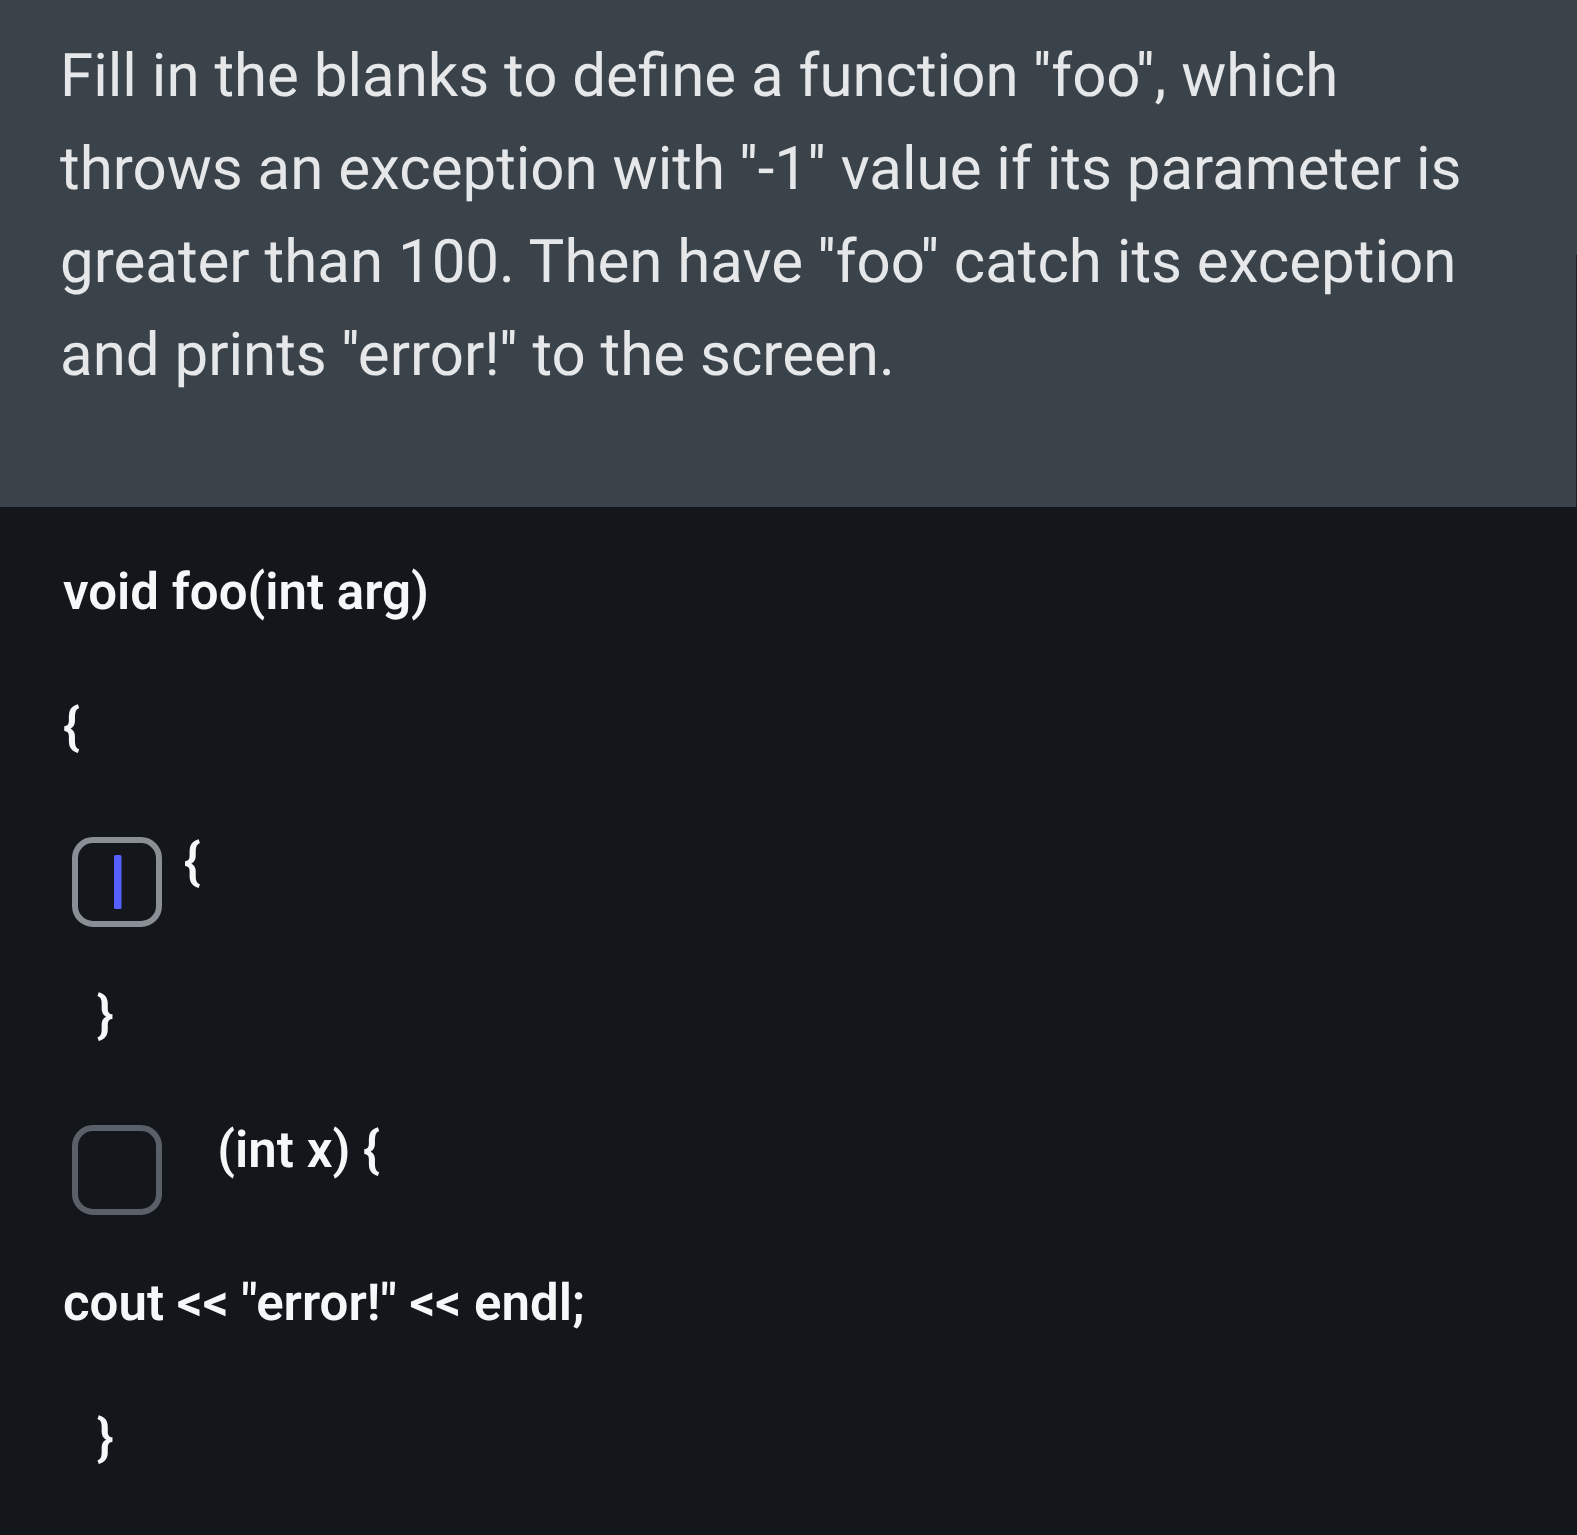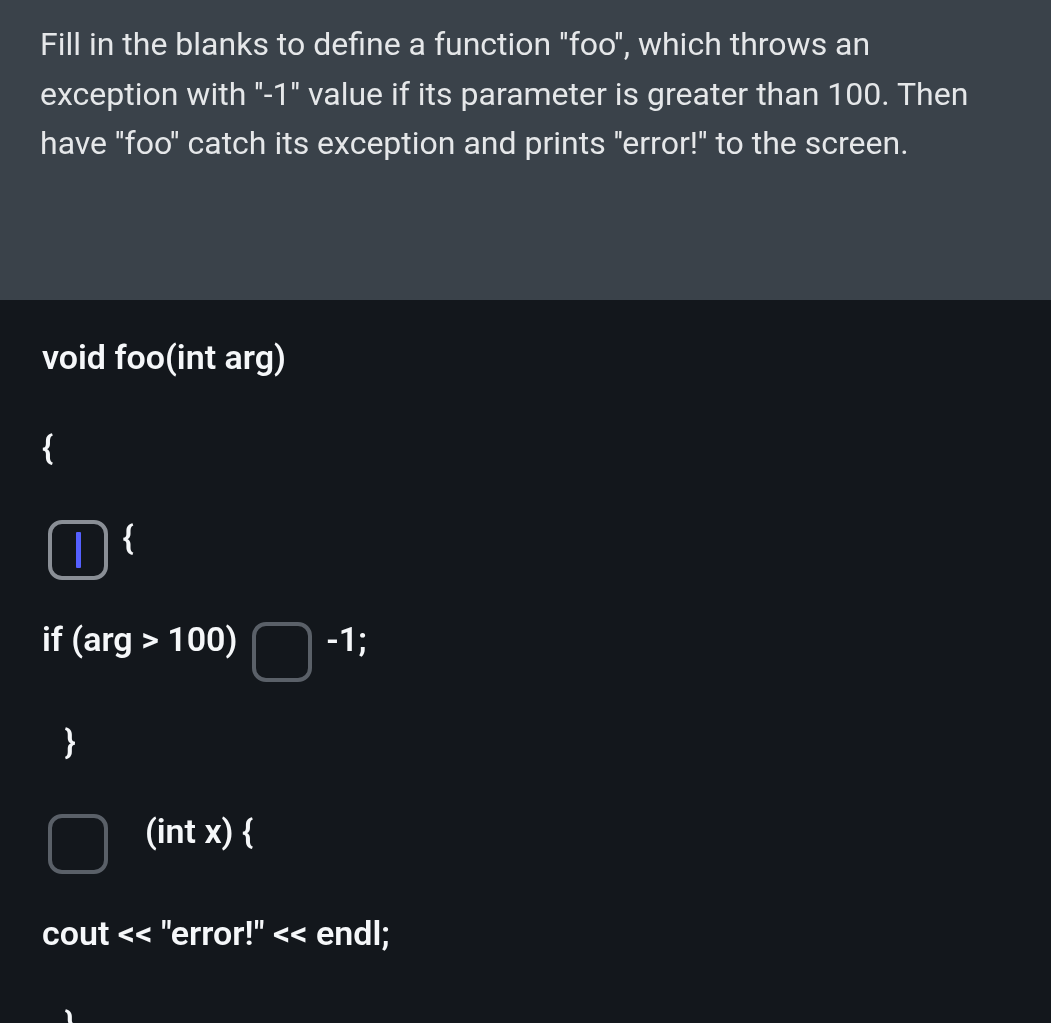--- a/index.html
+++ b/index.html
@@ -8,21 +8,21 @@
     width: 1051px;
     height: 1023px;
     overflow: hidden;
     background: #13171c;
     color: #e9ecef;
   }
   .question-area {
     background: #3a424a;
     padding: 20px 35px 70px 40px;
     color: #e5e7e9;
-    font-size: 32px;
+    font-size: 40px;
     line-height: 1.55;
     font-weight: 400;
     min-height: 300px;
   }
   .code-area {
     background: #13171c;
     padding: 40px 40px 20px 42px;
     color: #f5f7f9;
     font-size: 34px;
     font-weight: 600;
@@ -81,25 +81,20 @@
     <span class="tok">{</span>
   </div>
 
   <div class="code-line">
     <span class="blank focused">
       <span class="caret"></span>
     </span>
     <span class="tok"> {</span>
   </div>
 
-  <div class="code-line">
-    <span class="tok">if (arg &gt; 100) </span>
-    <span class="blank"></span>
-    <span class="tok"> -1;</span>
-  </div>
 
   <div class="code-line indent1">
     <span class="tok"> }</span>
   </div>
 
   <div class="code-line">
     <span class="blank"></span>
     <span class="tok gap-l">  (int x) {</span>
   </div>
 

